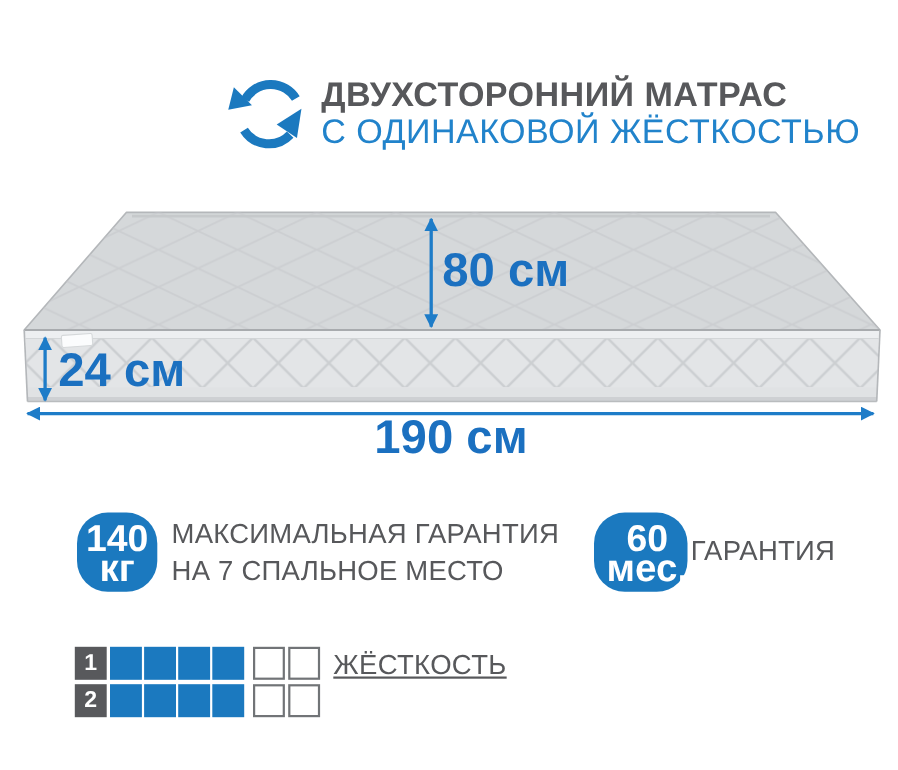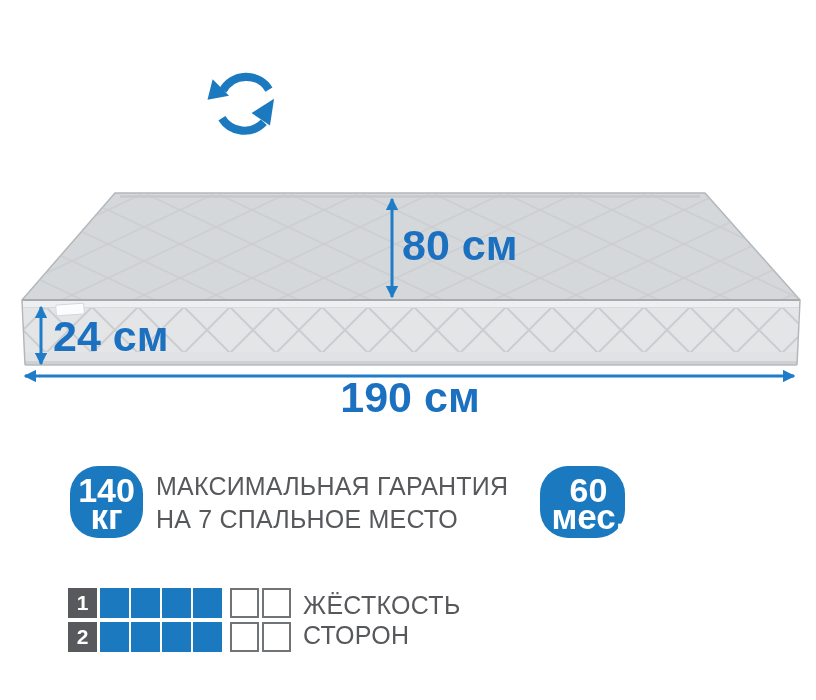--- a/index.html
+++ b/index.html
@@ -31,37 +31,41 @@
   .hardness-rows{position:absolute;left:68px;top:588px;}
   .h-row{display:flex;margin-bottom:4px;}
   .h-num{
     width:29px;height:30px;background:#58595c;color:#fff;font-size:21px;font-weight:bold;
     display:flex;align-items:center;justify-content:center;margin-right:3px;
   }
   .sq{width:29px;height:30px;margin-right:2px;box-sizing:border-box;}
   .sq.filled{background:var(--accent);}
   .sq.empty{background:#fff;border:2px solid #717477;margin-right:3px;}
   .sq.first-empty{margin-left:6px;}
-  .hardness-label{position:absolute;left:303px;top:590px;font-size:25px;color:var(--gray);line-height:30px;letter-spacing:.3px;}
+  .hardness-label{position:absolute;left:303px;top:590px;font-size:25px;color:var(--gray);line-height:30px;letter-spacing:.3px;text-decoration:underline;}
 </style>
 </head>
 <body>
 
 <div class="stage" style="--accent: #1b79bf; --dim: #1b70c0; --sub: #2183cb; --gray: #57585b;">
 
   <svg class="rotate-icon" viewBox="0 0 95 85" aria-hidden="true">
     <g fill="none" stroke="#1b79bf" stroke-width="8">
       <path d="M 66,24 A 26,26 0 0 0 21,25"></path>
       <path d="M 20,52 A 26,26 0 0 0 61,56"></path>
     </g>
     <g fill="#1b79bf">
       <polygon points="6,34 11,14 27,30"></polygon>
       <polygon points="71,33 49,47 67,59"></polygon>
     </g>
   </svg>
+  <div class="header-text">
+    <div class="header-title">ДВУХСТОРОННИЙ МАТРАС</div>
+    <div class="header-subtitle">С ОДИНАКОВОЙ ЖЁСТКОСТЬЮ</div>
+  </div>
 
   <svg class="mattress-svg" viewBox="0 0 816 430" aria-hidden="true">
     <defs>
       <pattern id="qtop" width="72" height="34" patternUnits="userSpaceOnUse" patternTransform="translate(0,193)">
         <path d="M0,0 L72,34 M72,0 L0,34" stroke="#c4c7ca" stroke-width="1.8" fill="none" opacity="0.55"></path>
       </pattern>
       <pattern id="qfront" width="46" height="46" patternUnits="userSpaceOnUse" patternTransform="translate(0,307)">
         <path d="M0,0 L46,46 M46,0 L0,46" stroke="#c9cccf" stroke-width="2.2" fill="none"></path>
       </pattern>
       <marker id="ah" viewBox="0 0 10 10" refX="9" refY="5" markerWidth="4.2" markerHeight="4.2" orient="auto-start-reverse">
@@ -102,20 +106,21 @@
   </div>
   <div class="feature-label label-load">
     <div>МАКСИМАЛЬНАЯ ГАРАНТИЯ</div>
     <div>НА 7 СПАЛЬНОЕ МЕСТО</div>
   </div>
 
   <div class="badge badge-warranty">
     <div class="badge-value">60</div>
     <div class="badge-unit">мес.</div>
   </div>
+  <div class="feature-label label-warranty">ГАРАНТИЯ</div>
 
   <div class="hardness-rows">
     <div class="h-row">
       <span class="h-num">1</span>
       <span style="display:flex">
           <span class="sq filled"></span>
           <span class="sq filled"></span>
           <span class="sq filled"></span>
           <span class="sq filled"></span>
           <span class="sq empty first-empty"></span>
@@ -129,16 +134,15 @@
           <span class="sq filled"></span>
           <span class="sq filled"></span>
           <span class="sq filled"></span>
           <span class="sq empty first-empty"></span>
           <span class="sq empty"></span>
         </span>
     </div>
   </div>
   <div class="hardness-label">
     <div>ЖЁСТКОСТЬ</div>
-    <div>СТОРОН</div>
   </div>
 
 </div>
 
 </body></html>

